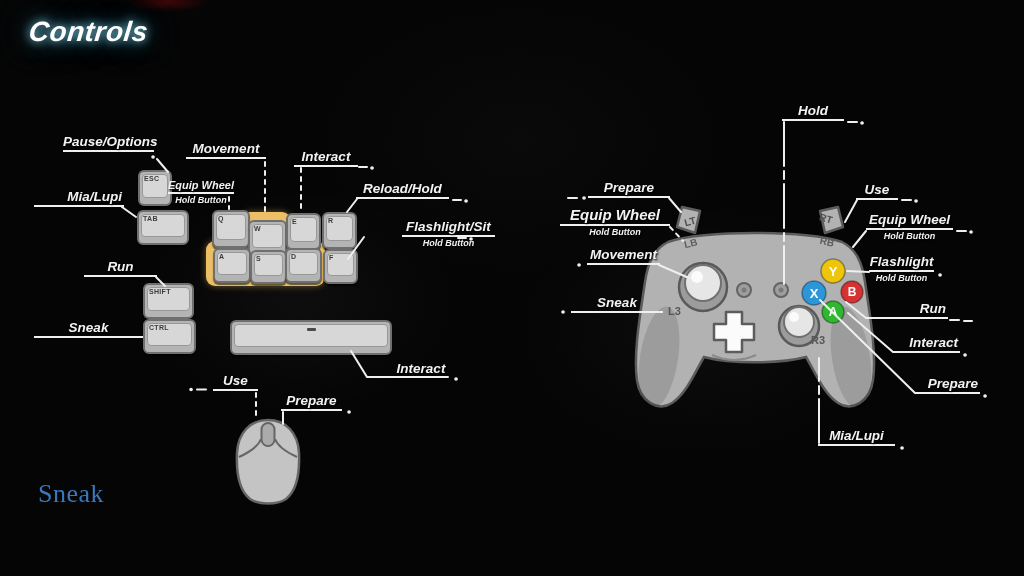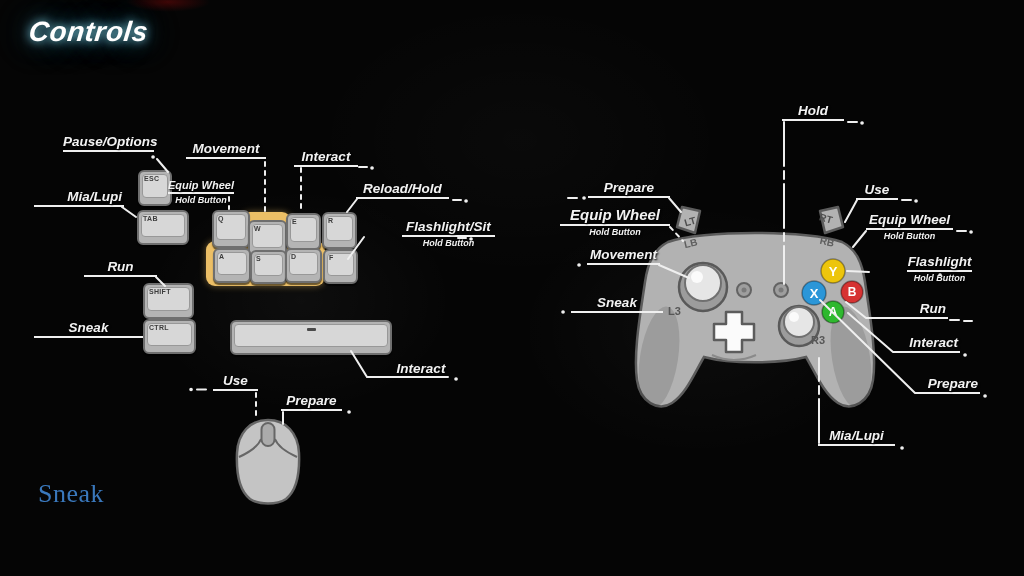--- a/index.html
+++ b/index.html
@@ -181,21 +181,21 @@
     <div class="main big">Equip Wheel</div>
     <div class="sub">Hold Button</div>
   </div>
   <div class="lbl" style="left:587px;top:247px;width:73px;">Movement</div>
   <div class="lbl" style="left:571px;top:295px;width:92px;">Sneak</div>
   <div class="lbl" style="left:856px;top:182px;width:42px;">Use</div>
   <div class="lbl2" style="left:866px;top:212px;width:87px;">
     <div class="main">Equip Wheel</div>
     <div class="sub">Hold Button</div>
   </div>
-  <div class="lbl2" style="left:907px;top:254px;width:65px;">
+  <div class="lbl2" style="left:869px;top:254px;width:65px;">
     <div class="main">Flashlight</div>
     <div class="sub">Hold Button</div>
   </div>
   <div class="lbl alignR" style="left:866px;top:301px;width:80px;">Run</div>
   <div class="lbl alignR" style="left:893px;top:335px;width:65px;">Interact</div>
   <div class="lbl alignR" style="left:915px;top:376px;width:63px;">Prepare</div>
   <div class="lbl" style="left:818px;top:428px;width:77px;">Mia/Lupi</div>
 
   <div class="leave">Sneak</div>
 </div>

